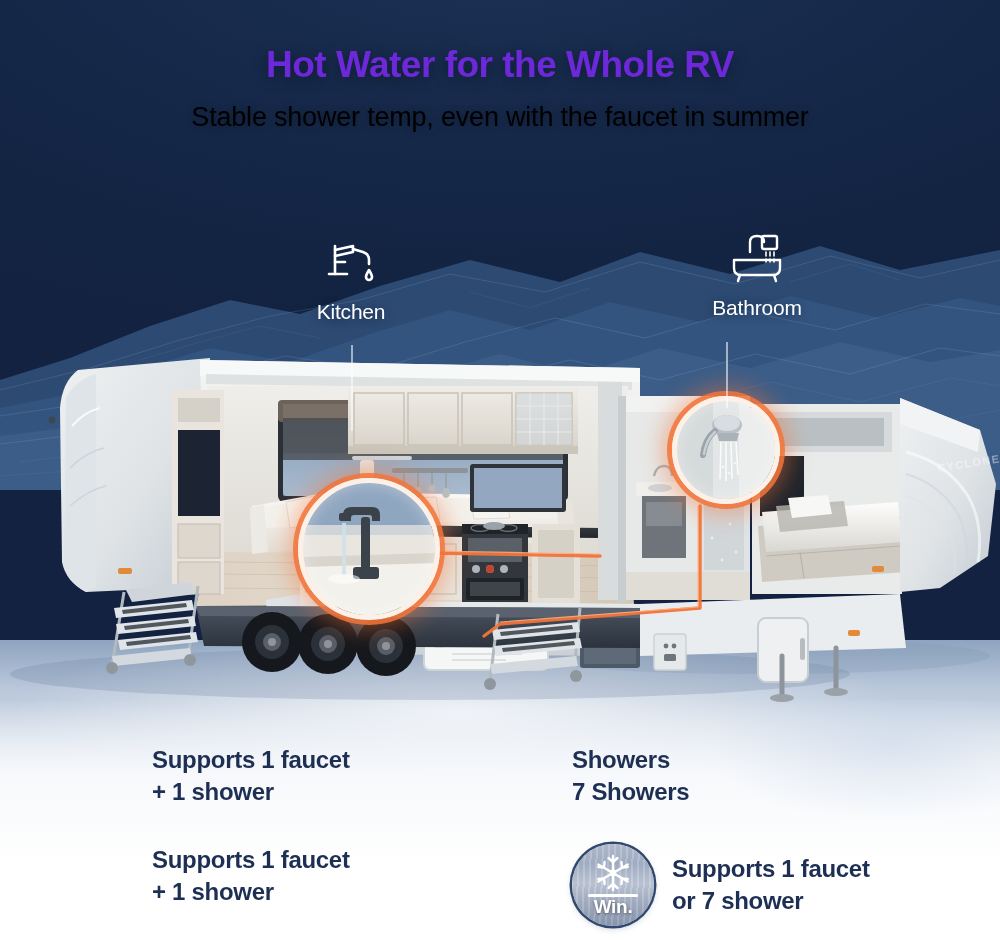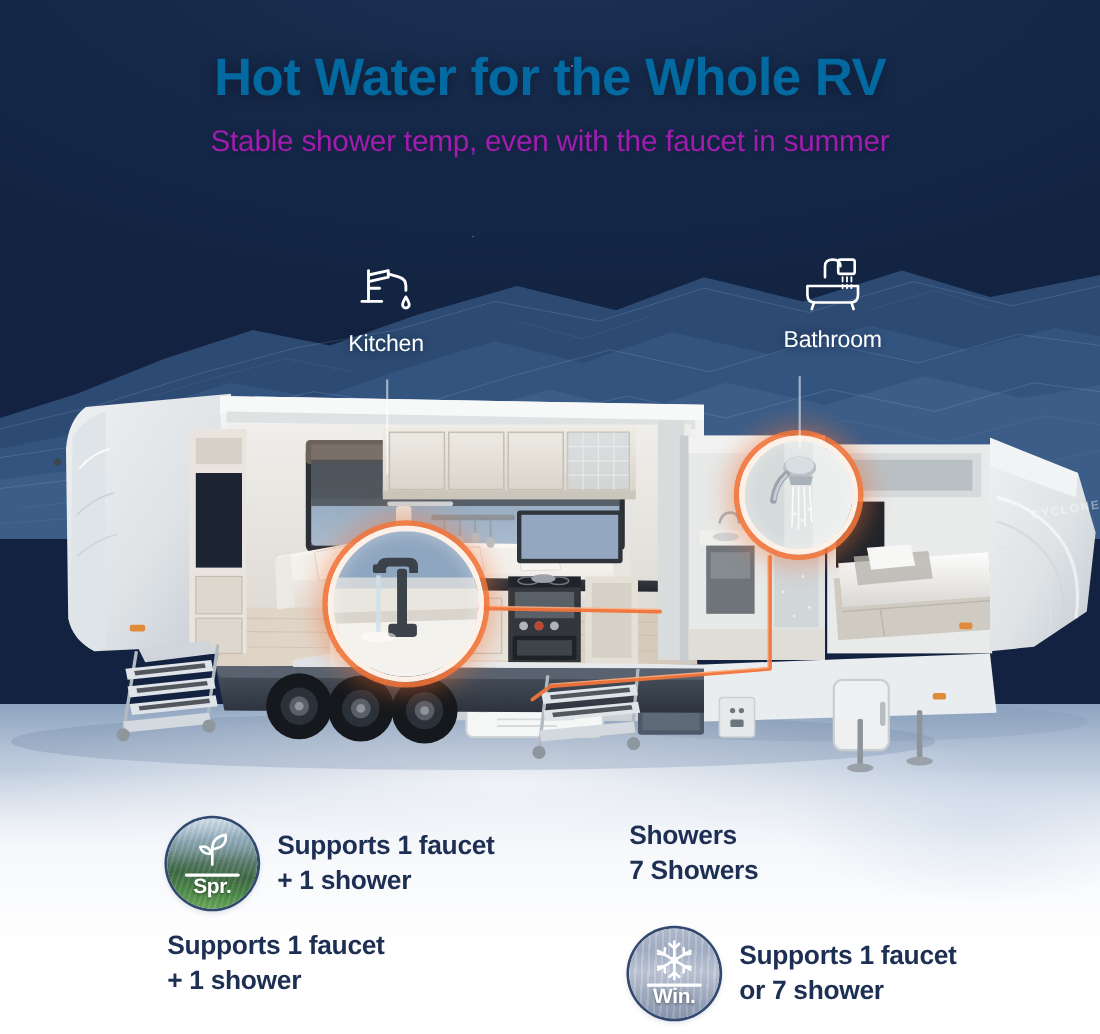--- a/index.html
+++ b/index.html
@@ -60,27 +60,27 @@
     background:linear-gradient(180deg, rgba(248,250,253,0) 0%, #f6f8fb 30%, #ffffff 68%, #ffffff 100%);
   }
   .bottom-tint {
     position:absolute; left:640px; top:700px; width:360px; height:150px;
     background:radial-gradient(ellipse 260px 110px at 70% 30%, rgba(203,216,233,.55) 0%, rgba(255,255,255,0) 70%);
   }
 
   
   .headline-wrap { position:absolute; left:0; top:46px; width:1000px; text-align:center; }
   .headline {
-    font-size:48px; font-weight:bold; color:#0369a1;
+    font-size:37px; font-weight:bold; color:#6d28d9;
     letter-spacing:-0.5px; line-height:1.05;
     text-shadow:0 2px 14px rgba(0,0,0,.35);
   }
   .subheadline {
     margin-top:17px;
-    font-size:27px; font-weight:400; color:#a21caf;
+    font-size:27px; font-weight:400; color:#000000;
     letter-spacing:-0.2px;
     text-shadow:0 1px 9px rgba(0,0,0,.3);
   }
 
   
   .callout { position:absolute; text-align:center; color:#ffffff; }
   .callout .ico { display:block; margin:0 auto 6px; }
   .callout .cap {
     font-size:21px; font-weight:400; color:#ffffff;
     letter-spacing:-0.2px; text-shadow:0 1px 8px rgba(10,25,50,.55);
@@ -630,33 +630,20 @@
         <path d="M14,47 L12,53"></path>
         <path d="M48,47 L50,53"></path>
       </svg>
     </span>
     <span class="cap">Bathroom</span>
   </div>
 
   <div class="features">
 
     <div class="feat" id="feat-0">
-      <div class="badge">
-        <div class="photo photo-spring"></div>
-        <div class="photo-tex"></div>
-        <div class="glyph">
-          <svg width="40" height="34" viewBox="0 0 40 34" fill="none" stroke="#ffffff" stroke-width="2.4" stroke-linecap="round" stroke-linejoin="round" aria-hidden="true">
-            <path d="M20,30 L20,15"></path>
-            <path d="M20,16 q0,-11 12,-13 q2,11 -12,13 Z"></path>
-            <path d="M19,20 q-8,1 -10,-6 q8,-2 10,6 Z"></path>
-          </svg>
-        </div>
-        <div class="rule"></div>
-        <div class="season">Spr.</div>
-      </div>
       <div class="feat-text">
         <div>Supports 1 faucet</div>
         <div>+ 1 shower</div>
       </div>
     </div>
 
     <div class="feat" id="feat-1">
       <div class="feat-text">
         <div>Showers</div>
         <div>7 Showers</div>

